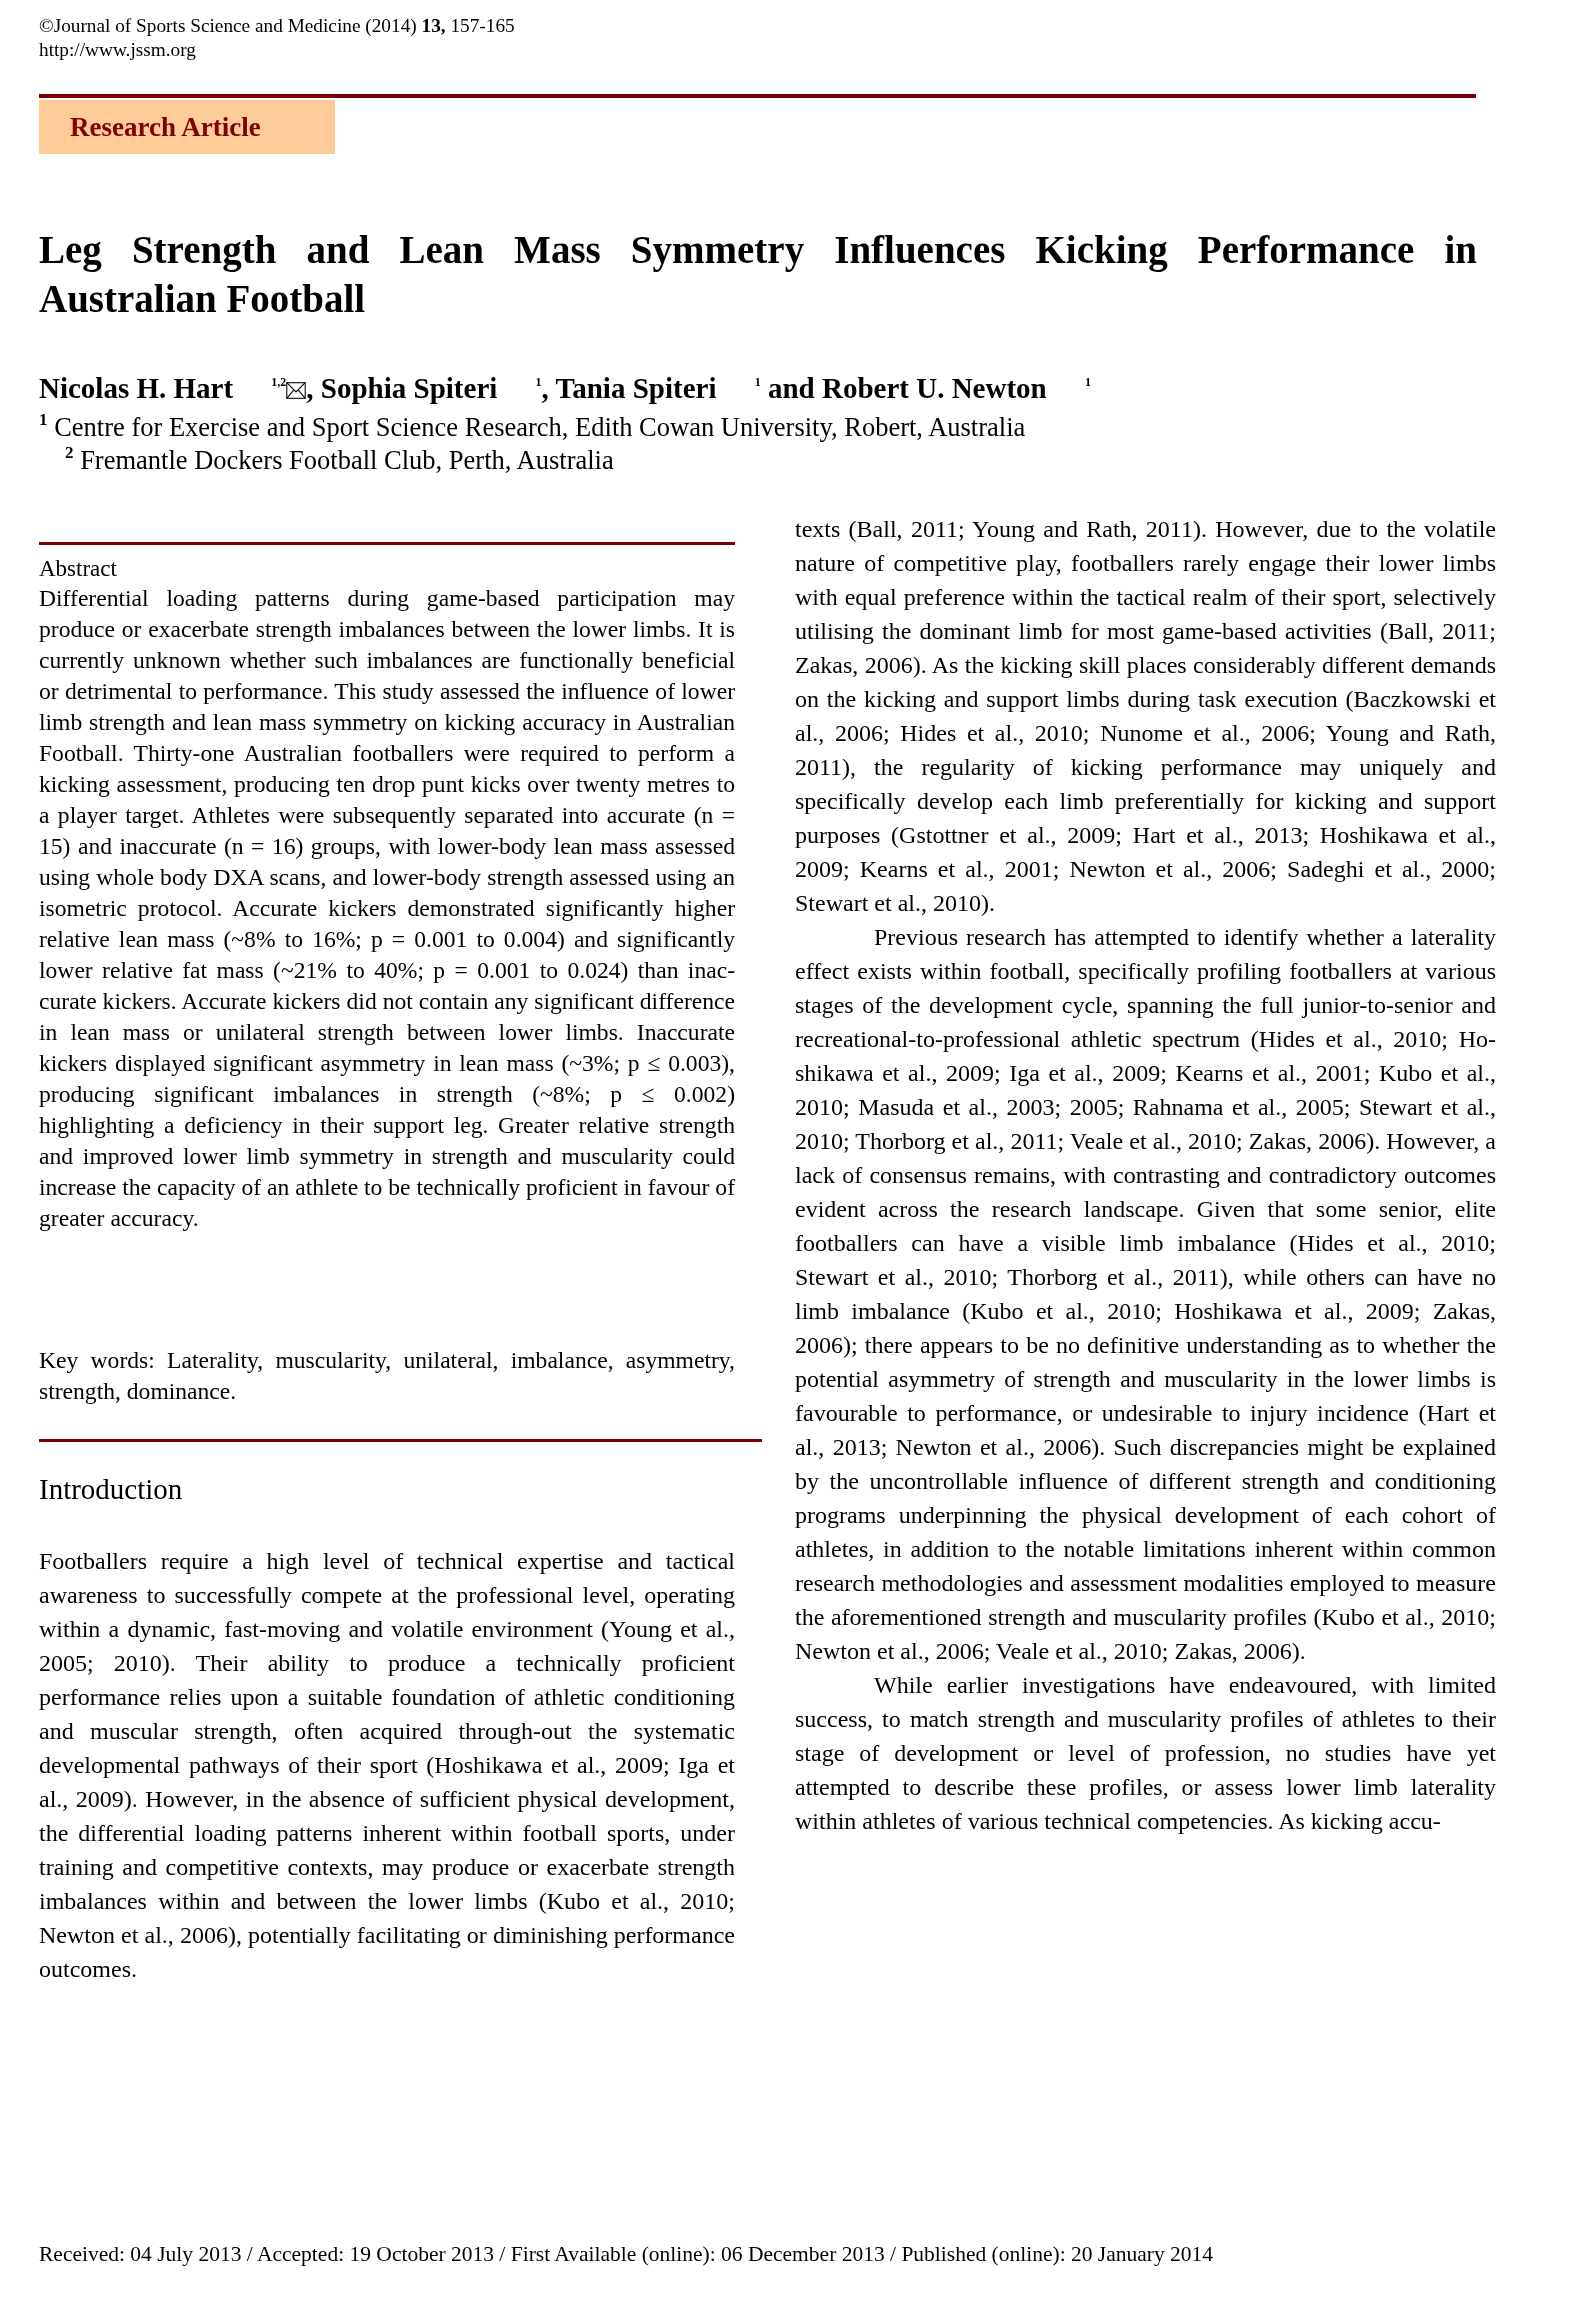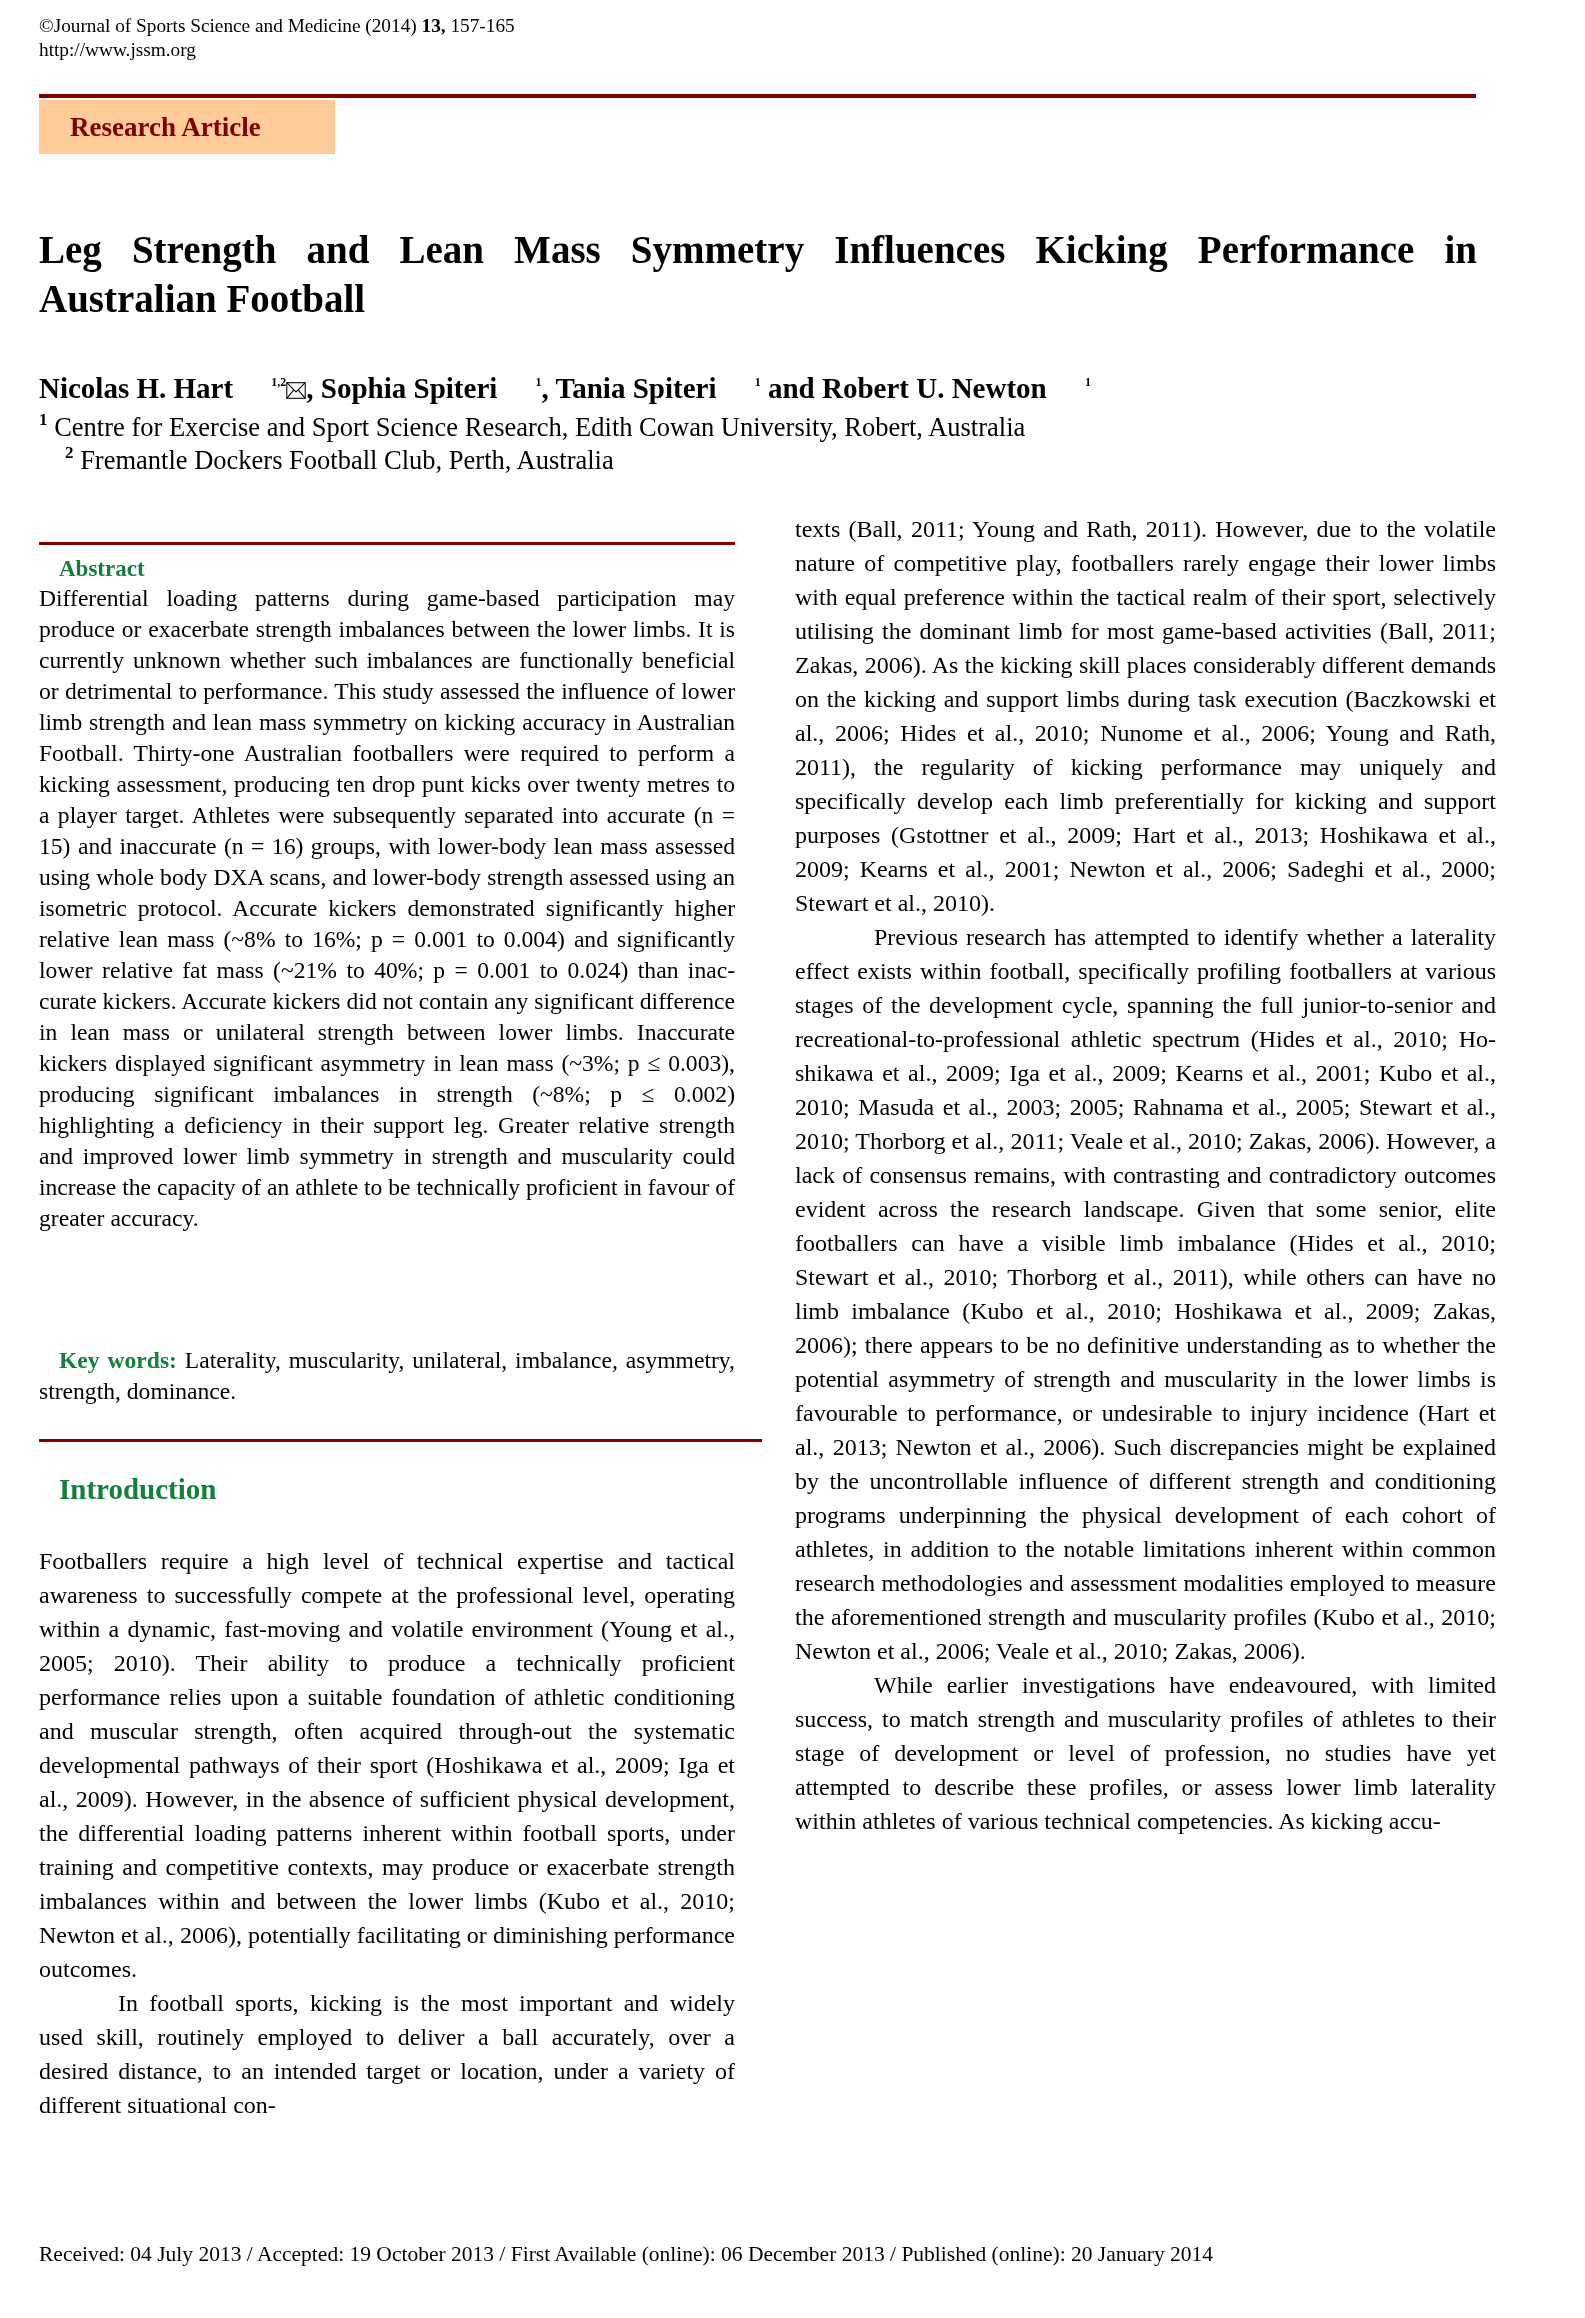--- a/index.html
+++ b/index.html
@@ -23,21 +23,21 @@
   .authors sup { font-size: 12px; font-weight: bold; vertical-align: 12px; line-height: 0; margin-left: 31px; }
   .mail-icon { display: inline-block; width: 20px; height: 17px; vertical-align: -1.4px; }
   .affil { left: 39px; font-size: 26.5px; white-space: nowrap; }
   .affil sup { font-size: 17px; font-weight: bold; vertical-align: 10.7px; line-height: 0; }
 
   .col { position: absolute; font-size: 24px; line-height: 34px; text-align: justify; hyphens: manual; }
   .col-left { left: 39px; width: 696px; }
   .col-right { left: 795px; width: 701px; top: 512px; }
   .col p { margin: 0; }
   .indent { text-indent: 79px; }
-  .maroon { color: #15803d; font-weight: bold; margin-left: 20px; }
+  .maroon { color: #000000; font-weight: normal; }
   .abstract-head { font-size: 23px; line-height: 29px; }
   .section-head { font-size: 29px; line-height: 36px; }
   .footer { left: 39px; top: 2242px; font-size: 21.5px; white-space: nowrap; }
 </style>
 </head>
 <body>
 
 <div class="abs header-line" style="top:15.7px;">
   <span>©Journal of Sports Science and Medicine (2014) </span><b>13,</b><span> 157-165</span>
 </div>
@@ -80,21 +80,20 @@
 </div>
 
 <div class="rule" style="left:39px; top:1439px; width:723px; height:2.9px;"></div>
 
 <div class="col col-left" style="top:1471px;">
   <div class="maroon section-head">Introduction</div>
 </div>
 
 <div class="col col-left" style="top:1544px;">
   <p>Footballers require a high level of technical expertise and tactical awareness to successfully compete at the profes­sional level, operating within a dynamic, fast-moving and volatile environment (Young et al., 2005; 2010). Their ability to produce a technically proficient performance relies upon a suitable foundation of athletic conditioning and muscular strength, often acquired through-out the systematic developmental pathways of their sport (Hoshi­kawa et al., 2009; Iga et al., 2009). However, in the ab­sence of sufficient physical development, the differential loading patterns inherent within football sports, under training and competitive contexts, may produce or exac­erbate strength imbalances within and between the lower limbs (Kubo et al., 2010; Newton et al., 2006), potentially facilitating or diminishing performance outcomes.</p>
-  <p class="indent">In football sports, kicking is the most important and widely used skill, routinely employed to deliver a ball accurately, over a desired distance, to an intended target or location, under a variety of different situational con-</p>
 </div>
 
 <div class="col col-right">
   <p>texts (Ball, 2011; Young and Rath, 2011). However, due to the volatile nature of competitive play, footballers rarely engage their lower limbs with equal preference within the tactical realm of their sport, selectively utilis­ing the dominant limb for most game-based activities (Ball, 2011; Zakas, 2006). As the kicking skill places considerably different demands on the kicking and sup­port limbs during task execution (Baczkowski et al., 2006; Hides et al., 2010; Nunome et al., 2006; Young and Rath, 2011), the regularity of kicking performance may unique­ly and specifically develop each limb preferentially for kicking and support purposes (Gstottner et al., 2009; Hart et al., 2013; Hoshikawa et al., 2009; Kearns et al., 2001; Newton et al., 2006; Sadeghi et al., 2000; Stewart et al., 2010).</p>
   <p class="indent">Previous research has attempted to identify wheth­er a laterality effect exists within football, specifically profiling footballers at various stages of the development cycle, spanning the full junior-to-senior and recreational-to-professional athletic spectrum (Hides et al., 2010; Ho­shikawa et al., 2009; Iga et al., 2009; Kearns et al., 2001; Kubo et al., 2010; Masuda et al., 2003; 2005; Rahnama et al., 2005; Stewart et al., 2010; Thorborg et al., 2011; Veale et al., 2010; Zakas, 2006). However, a lack of con­sensus remains, with contrasting and contradictory out­comes evident across the research landscape. Given that some senior, elite footballers can have a visible limb imbalance (Hides et al., 2010; Stewart et al., 2010; Thor­borg et al., 2011), while others can have no limb imbal­ance (Kubo et al., 2010; Hoshikawa et al., 2009; Zakas, 2006); there appears to be no definitive understanding as to whether the potential asymmetry of strength and mus­cularity in the lower limbs is favourable to performance, or undesirable to injury incidence (Hart et al., 2013; New­ton et al., 2006). Such discrepancies might be explained by the uncontrollable influence of different strength and conditioning programs underpinning the physical devel­opment of each cohort of athletes, in addition to the nota­ble limitations inherent within common research method­ologies and assessment modalities employed to measure the aforementioned strength and muscularity profiles (Kubo et al., 2010; Newton et al., 2006; Veale et al., 2010; Zakas, 2006).</p>
   <p class="indent">While earlier investigations have endeavoured, with limited success, to match strength and muscularity profiles of athletes to their stage of development or level of profession, no studies have yet attempted to describe these profiles, or assess lower limb laterality within ath­letes of various technical competencies. As kicking accu-</p>
 </div>
 
 <div class="abs footer">Received: 04 July 2013 / Accepted: 19 October 2013 / First Available (online): 06 December 2013 / Published (online): 20 January 2014</div>
 

